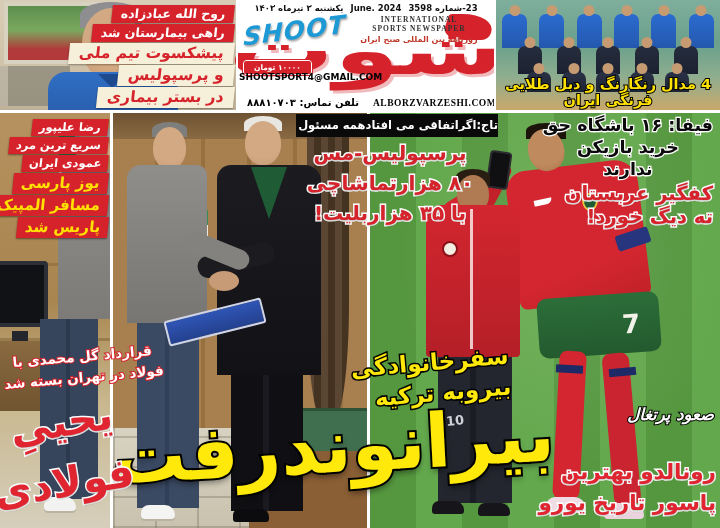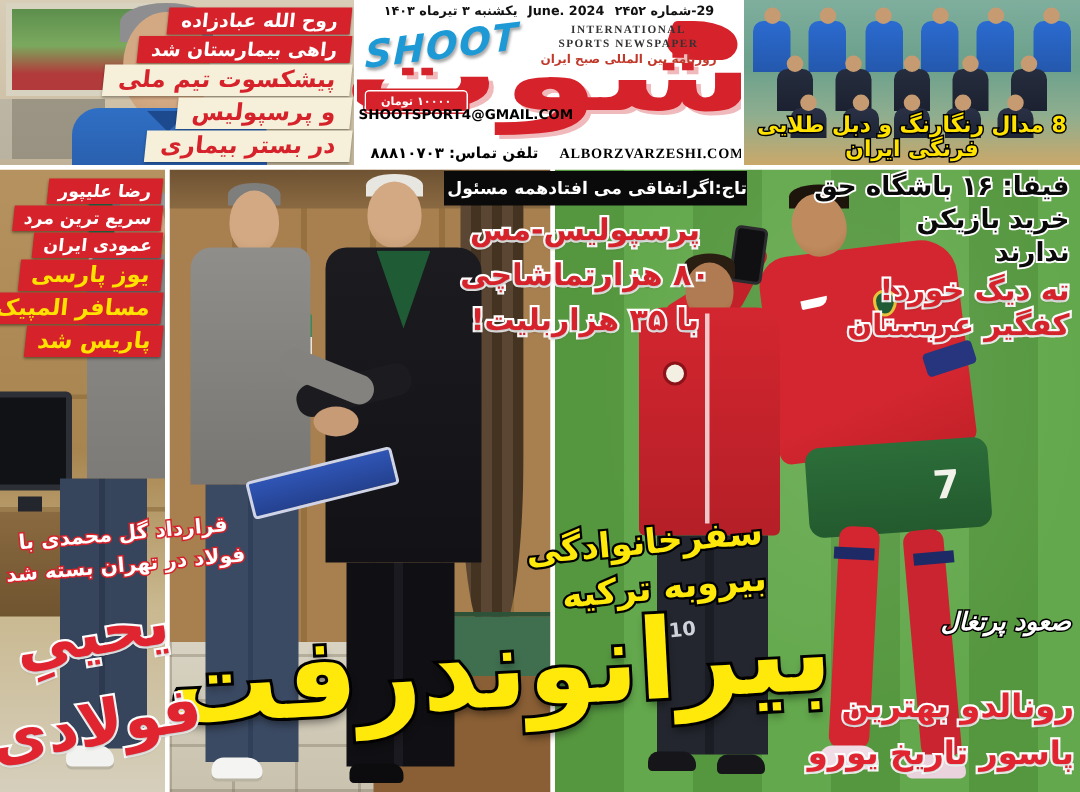--- a/index.html
+++ b/index.html
@@ -4,21 +4,21 @@
 <style>
   html,body{margin:0;padding:0;background:#e8e8e8;}
   *{box-sizing:border-box;font-family:"DejaVu Sans",sans-serif;}
   #canvas{position:relative;width:720px;height:528px;background:#ffffff;overflow:hidden;}
   .abs{position:absolute;}
   .ph{position:absolute;overflow:hidden;}
   .rtl{direction:rtl;unicode-bidi:isolate;}
 
   
   .stroke-w{-webkit-text-stroke:3px #ffffff;paint-order:stroke fill;text-shadow:0 1px 2px rgba(0,0,0,.25);}
-  .stroke-w2{-webkit-text-stroke:2.5px #ffffff;paint-order:stroke fill;}
+  .stroke-w2{-webkit-text-stroke:2.5px #ffffff;paint-order:stroke fill;text-align:center;}
   .stroke-b{-webkit-text-stroke:3px #000000;paint-order:stroke fill;}
   .stroke-b2{-webkit-text-stroke:2px #000000;paint-order:stroke fill;}
   .stroke-r{-webkit-text-stroke:2px #d6222a;paint-order:stroke fill;}
 
   
   .tl-photo{left:0;top:0;width:236px;height:110px;background:linear-gradient(180deg,#d8cdb7 0%,#cfc2a8 60%,#bfb298 100%);}
   .tl-frame{position:absolute;left:4px;top:2px;width:98px;height:62px;background:linear-gradient(180deg,#5d8f4d 0%,#7aa95e 45%,#b23a3a 80%);border:4px solid #d8d2c0;}
   .tl-frame2{position:absolute;left:0px;top:66px;width:70px;height:40px;background:linear-gradient(90deg,#b8b2a2 0 8px,#8f8a7c 8px 16px);opacity:.8;}
   .tl-redlogo{position:absolute;left:104px;top:48px;width:26px;height:26px;background:#fff;border:1px solid #ccc;}
   .tl-redlogo:before{content:"";position:absolute;left:4px;top:4px;width:8px;height:18px;background:#d6222a;}
@@ -167,21 +167,21 @@
       <span class="bar bar-cream">پیشکسوت تیم ملی</span>
       <span class="bar bar-cream">و پرسپولیس</span>
       <span class="bar bar-cream">در بستر بیماری</span>
     </div>
   </div>
 
   <div class="abs masthead">
     <div class="dateline">
       <span class="rtl">یکشنبه ۳ تیرماه ۱۴۰۳</span>
       <span>June. 2024</span>
-      <span class="rtl">29-شماره ۲۴۵۲</span>
+      <span class="rtl">23-شماره 3598</span>
     </div>
     <div class="red-wing"></div>
     <div class="shoot-fa">شوت</div>
     <div class="shoot-en">SHOOT</div>
     <div class="intl">
       <div class="en">INTERNATIONAL</div>
       <div class="en">SPORTS NEWSPAPER</div>
       <div class="fa rtl">روزنامه بین المللی صبح ایران</div>
     </div>
     <div class="price rtl">۱۰۰۰۰ تومان</div>
@@ -210,21 +210,21 @@
         <span class="person p-dark"></span>
         <span class="person p-dark"></span>
     </div>
     <div class="trow" style="top:72px;padding:0 26px;">
       <span class="person p-short"></span>
         <span class="person p-short"></span>
         <span class="person p-short"></span>
         <span class="person p-short"></span>
         <span class="person p-short"></span>
     </div>
-    <div class="tr-caption rtl stroke-b2">8 مدال رنگارنگ و دبل طلایی فرنگی ایران</div>
+    <div class="tr-caption rtl stroke-b2">4 مدال رنگارنگ و دبل طلایی فرنگی ایران</div>
   </div>
 
   <div class="ph lcol">
     <div class="shelf" style="top:150px;"></div>
     <div class="shelf" style="top:225px;"></div>
     <div class="flag"></div>
     <div class="l-hair"></div>
     <div class="head l-head"></div>
     <div class="l-torso"></div>
     <div class="monitor"></div>
@@ -306,22 +306,22 @@
     <div class="stroke-w">۸۰ هزارتماشاچی</div>
     <div class="stroke-w">با ۳۵ هزاربلیت!</div>
   </div>
 
   <div class="fifa-block rtl">
     <div class="stroke-w2">فیفا: ۱۶ باشگاه حق</div>
     <div class="stroke-w2">خرید بازیکن</div>
     <div class="stroke-w2">ندارند</div>
   </div>
   <div class="saudi-block rtl">
+    <div class="stroke-w">کفگیر عربستان</div>
     <div class="stroke-w">ته دیگ خورد!</div>
-    <div class="stroke-w">کفگیر عربستان</div>
   </div>
 
   <div class="portugal-block rtl">
     <div class="stroke-b2">صعود پرتغال</div>
   </div>
   <div class="ronline-block rtl">
     <div class="stroke-w">رونالدو بهترین</div>
     <div class="stroke-w">پاسور تاریخ یورو</div>
   </div>
 

